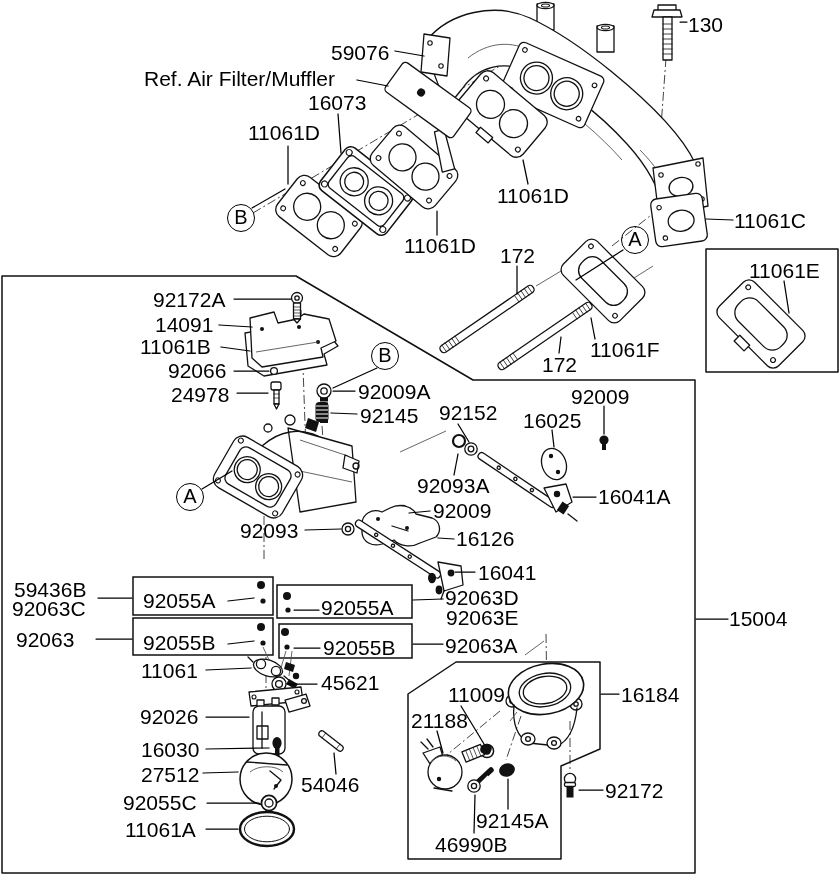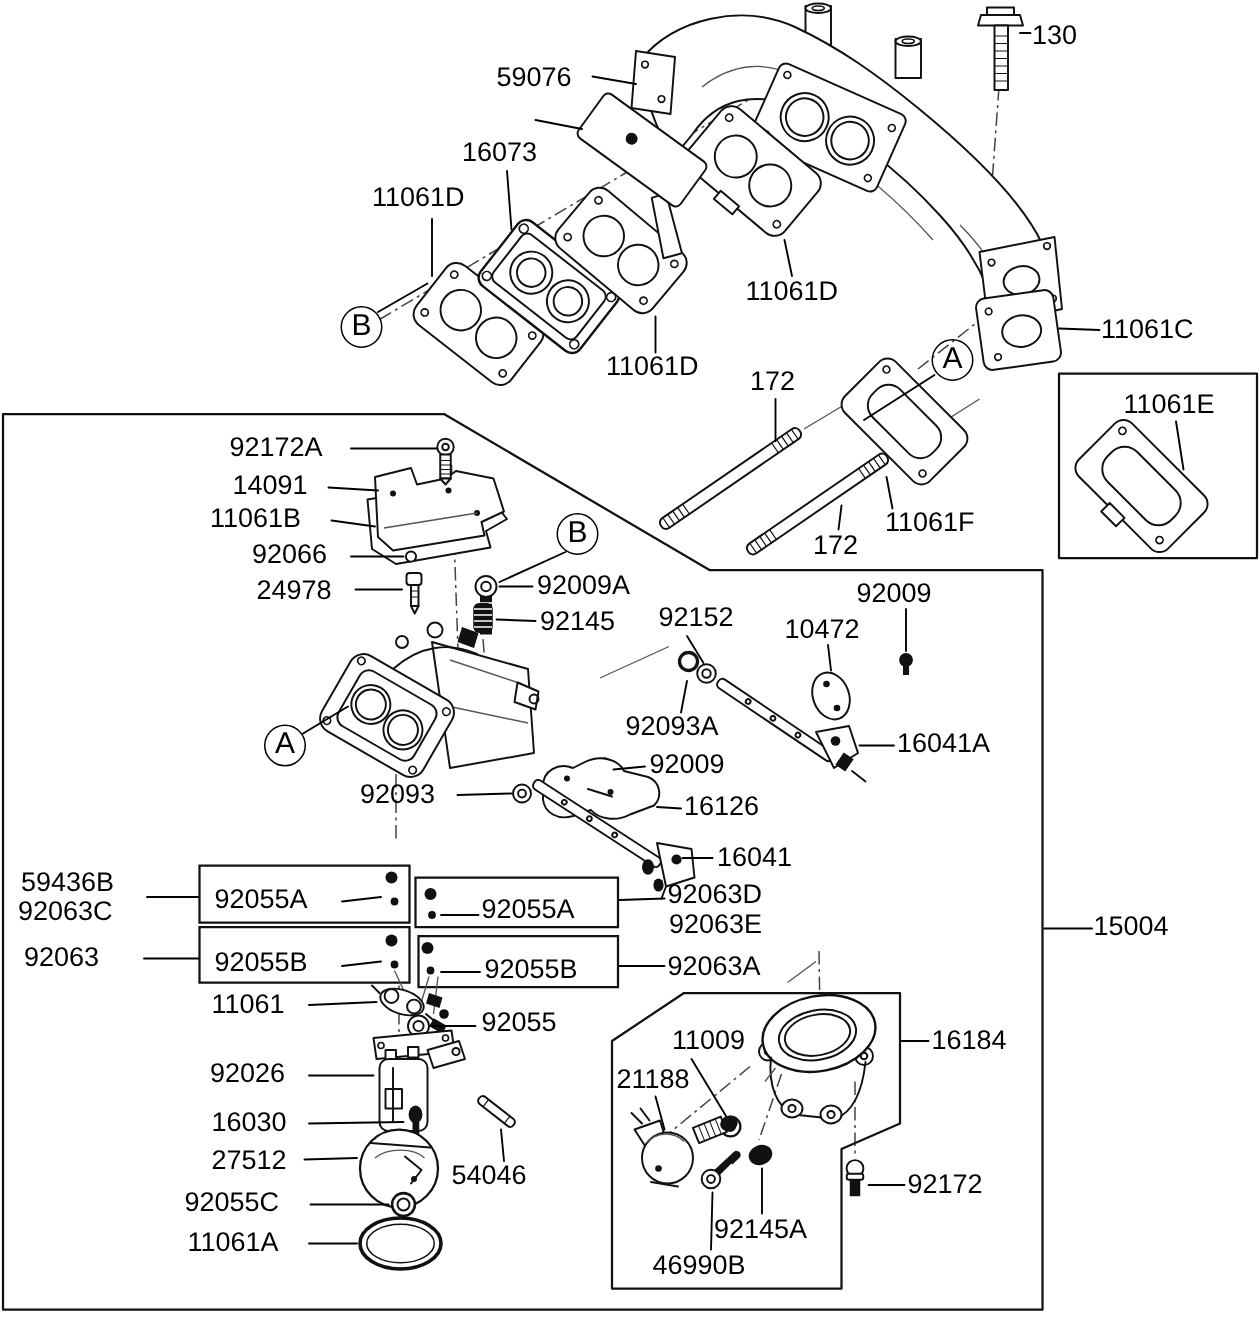--- a/index.html
+++ b/index.html
@@ -1,19 +1,19 @@
 <!DOCTYPE html>
 <html><head>
 <meta charset="utf-8">
 <style>
   html,body{margin:0;padding:0;background:#fff;}
   #stage{position:relative;width:840px;height:884px;background:#fff;overflow:hidden;
          font-family:"Liberation Sans", sans-serif;}
   #art{position:absolute;left:0;top:0;}
-  .lbl{position:absolute;font-size:18px;line-height:1;color:#000;white-space:nowrap;}
+  .lbl{position:absolute;font-size:21px;line-height:1;color:#000;white-space:nowrap;}
   .refc{position:absolute;width:26px;height:26px;border:1.7px solid #000;border-radius:50%;
         text-align:center;line-height:25px;font-size:20px;color:#000;}
   svg *{vector-effect:non-scaling-stroke;}
   .s  {stroke:#111;stroke-width:1.3;fill:none;stroke-linejoin:round;stroke-linecap:round;}
   .f  {stroke:#111;stroke-width:1.3;fill:#fff;stroke-linejoin:round;}
   .fb {stroke:#111;stroke-width:1.6;fill:#fff;stroke-linejoin:round;}
   .k  {fill:#111;stroke:none;}
   .dot{fill:#111;stroke:none;}
   .hole{stroke:#111;stroke-width:1.1;fill:#fff;}
   .thin{stroke:#555;stroke-width:.9;fill:none;}
@@ -458,58 +458,59 @@
     <path class="ld" d="M437,731 L443,753"></path>
     <path class="ld" d="M601,694 L619,694"></path>
     <path class="ld" d="M579,790 L603,790"></path>
     <path class="ld" d="M508,809 L508,779"></path>
     <path class="ld" d="M474,833 L475,795"></path>
   </g>
 </svg>
 
 <div class="lbl" style="left:688px;top:14px">130</div>
 <div class="lbl" style="left:331px;top:42px">59076</div>
+<div class="lbl" style="left:144px;top:68px">Ref. Air Filter/Muffler</div>
 <div class="lbl" style="left:308px;top:92px">16073</div>
 <div class="lbl" style="left:248px;top:122px">11061D</div>
 <div class="lbl" style="left:404px;top:235px">11061D</div>
 <div class="lbl" style="left:497px;top:185px">11061D</div>
 <div class="lbl" style="left:734px;top:210px">11061C</div>
 <div class="lbl" style="left:749px;top:260px">11061E</div>
 <div class="lbl" style="left:500px;top:245px">172</div>
 <div class="lbl" style="left:542px;top:354px">172</div>
 <div class="lbl" style="left:590px;top:339px">11061F</div>
 <div class="lbl" style="left:729px;top:608px">15004</div>
 <div class="lbl" style="left:153px;top:289px">92172A</div>
 <div class="lbl" style="left:155px;top:314px">14091</div>
 <div class="lbl" style="left:140px;top:336px">11061B</div>
 <div class="lbl" style="left:168px;top:360px">92066</div>
 <div class="lbl" style="left:171px;top:384px">24978</div>
 <div class="lbl" style="left:358px;top:381px">92009A</div>
 <div class="lbl" style="left:360px;top:405px">92145</div>
 <div class="lbl" style="left:439px;top:402px">92152</div>
-<div class="lbl" style="left:523px;top:410px">10472</div>
+<div class="lbl" style="left:523px;top:410px">16025</div>
 <div class="lbl" style="left:571px;top:386px">92009</div>
 <div class="lbl" style="left:417px;top:475px">92093A</div>
 <div class="lbl" style="left:598px;top:486px">16041A</div>
 <div class="lbl" style="left:240px;top:520px">92093</div>
 <div class="lbl" style="left:433px;top:500px">92009</div>
 <div class="lbl" style="left:456px;top:528px">16126</div>
 <div class="lbl" style="left:478px;top:562px">16041</div>
 <div class="lbl" style="left:14px;top:579px">59436B</div>
 <div class="lbl" style="left:12px;top:598px">92063C</div>
 <div class="lbl" style="left:143px;top:590px">92055A</div>
 <div class="lbl" style="left:321px;top:597px">92055A</div>
 <div class="lbl" style="left:445px;top:587px">92063D</div>
 <div class="lbl" style="left:446px;top:607px">92063E</div>
 <div class="lbl" style="left:16px;top:629px">92063</div>
 <div class="lbl" style="left:143px;top:632px">92055B</div>
 <div class="lbl" style="left:323px;top:637px">92055B</div>
 <div class="lbl" style="left:445px;top:635px">92063A</div>
 <div class="lbl" style="left:141px;top:660px">11061</div>
-<div class="lbl" style="left:321px;top:672px">92055</div>
+<div class="lbl" style="left:321px;top:672px">45621</div>
 <div class="lbl" style="left:140px;top:706px">92026</div>
 <div class="lbl" style="left:141px;top:739px">16030</div>
 <div class="lbl" style="left:141px;top:764px">27512</div>
 <div class="lbl" style="left:123px;top:792px">92055C</div>
 <div class="lbl" style="left:125px;top:819px">11061A</div>
 <div class="lbl" style="left:301px;top:774px">54046</div>
 <div class="lbl" style="left:448px;top:684px">11009</div>
 <div class="lbl" style="left:411px;top:710px">21188</div>
 <div class="lbl" style="left:621px;top:684px">16184</div>
 <div class="lbl" style="left:605px;top:780px">92172</div>

